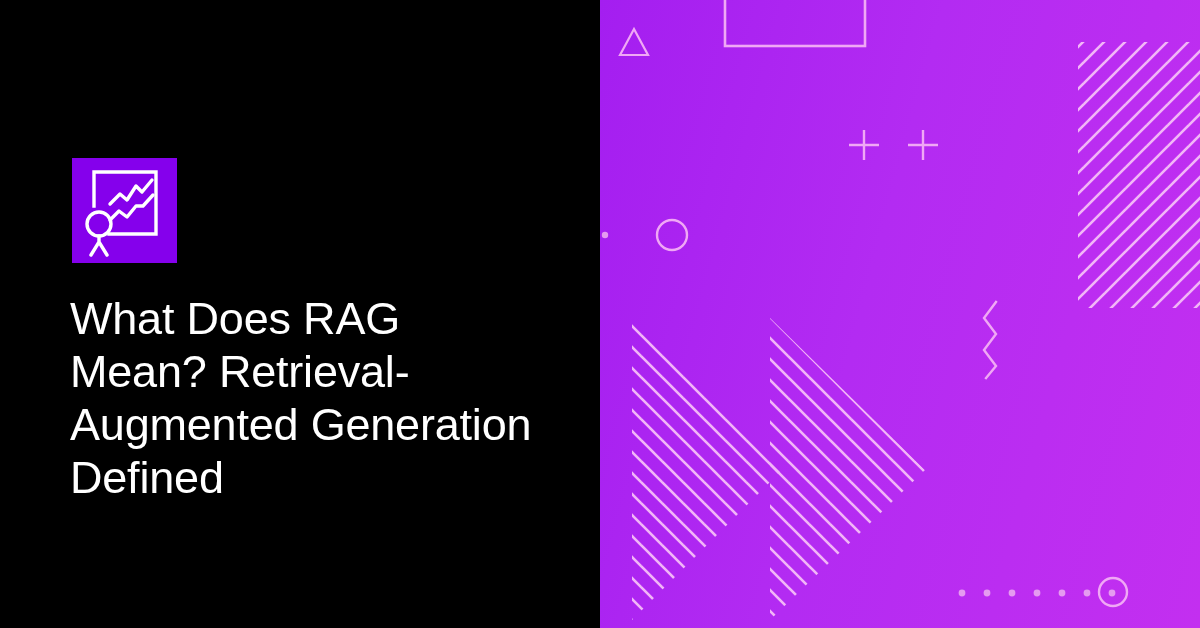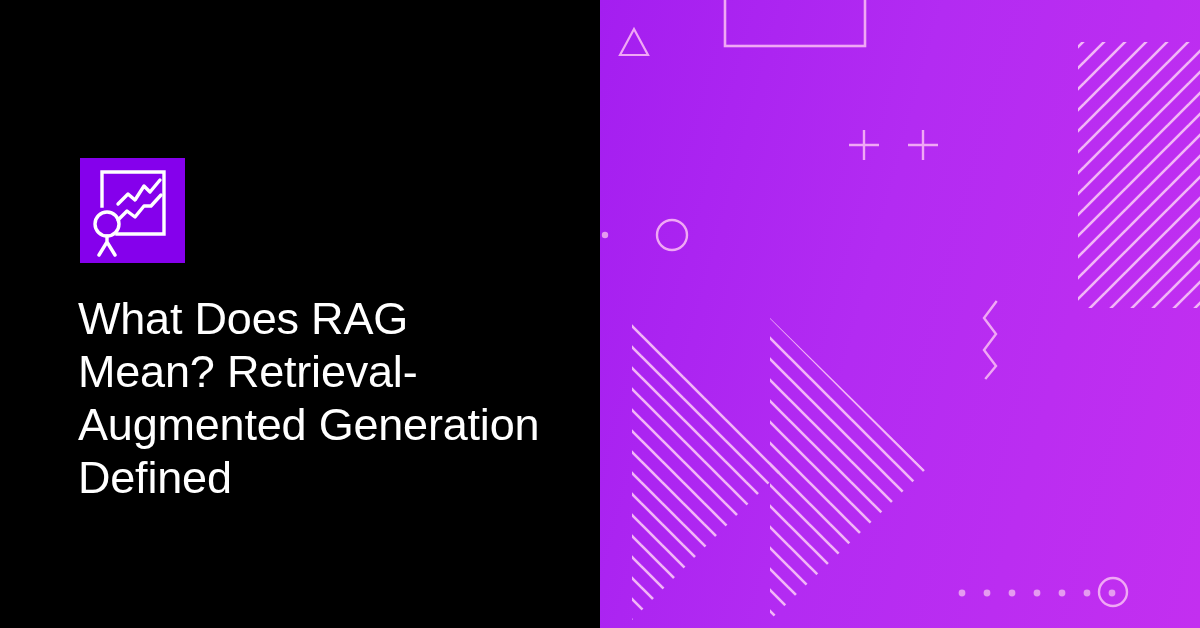--- a/index.html
+++ b/index.html
@@ -12,21 +12,21 @@
     width: 1200px;
     height: 628px;
     overflow: hidden;
     background: #000000;
     font-family: "Liberation Sans", sans-serif;
   }
 
   
   #left-panel {
     position: absolute;
-    left: 8px;
+    left: 0;
     top: 0;
     width: 600px;
     height: 628px;
     background: #000000;
   }
   #brand-icon {
     position: absolute;
     left: 72px;
     top: 158px;
     width: 105px;

